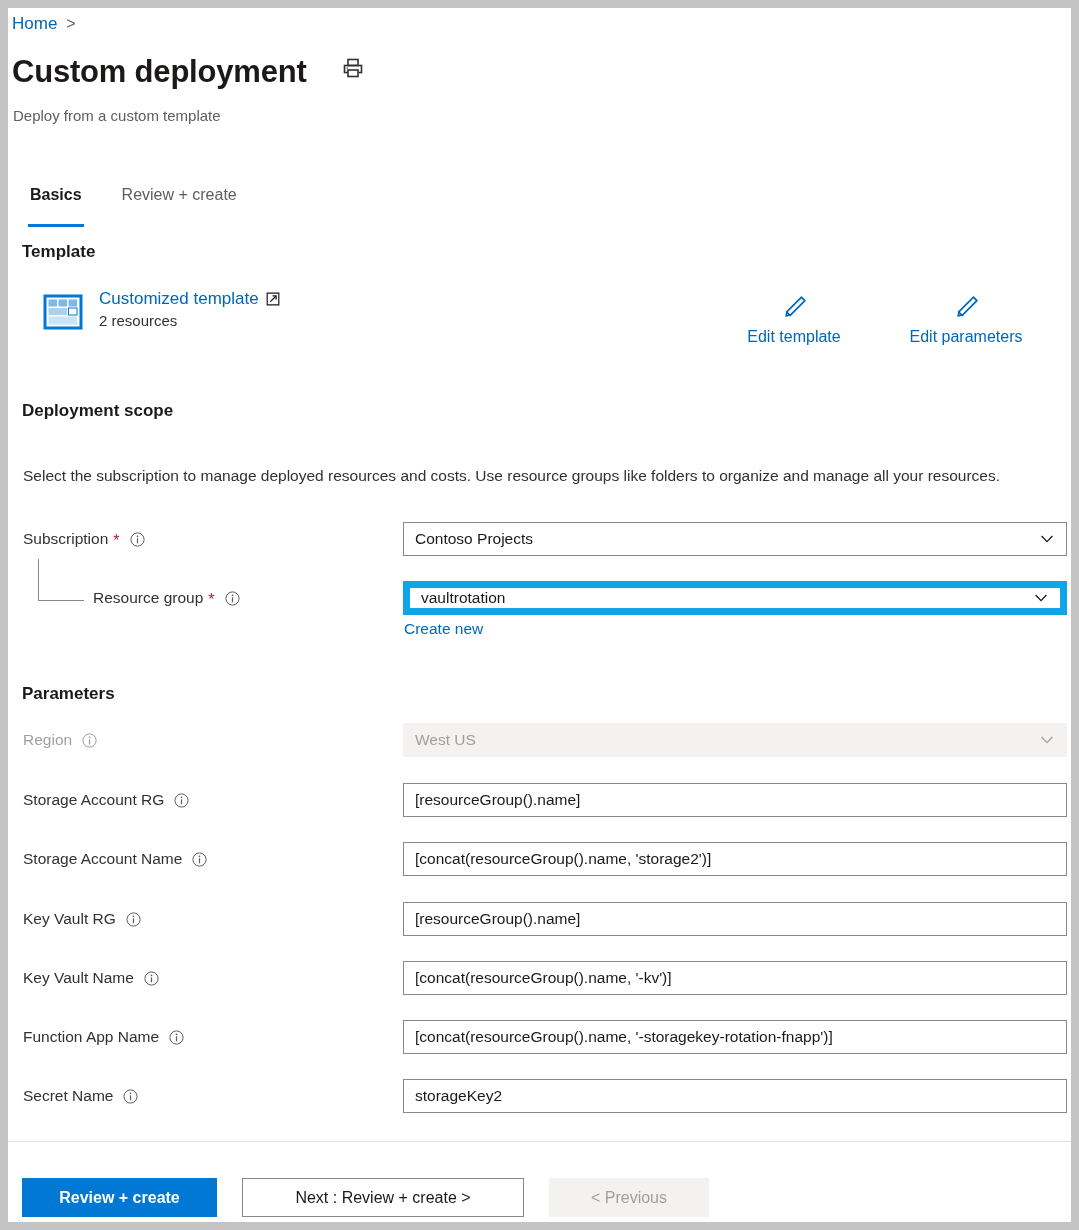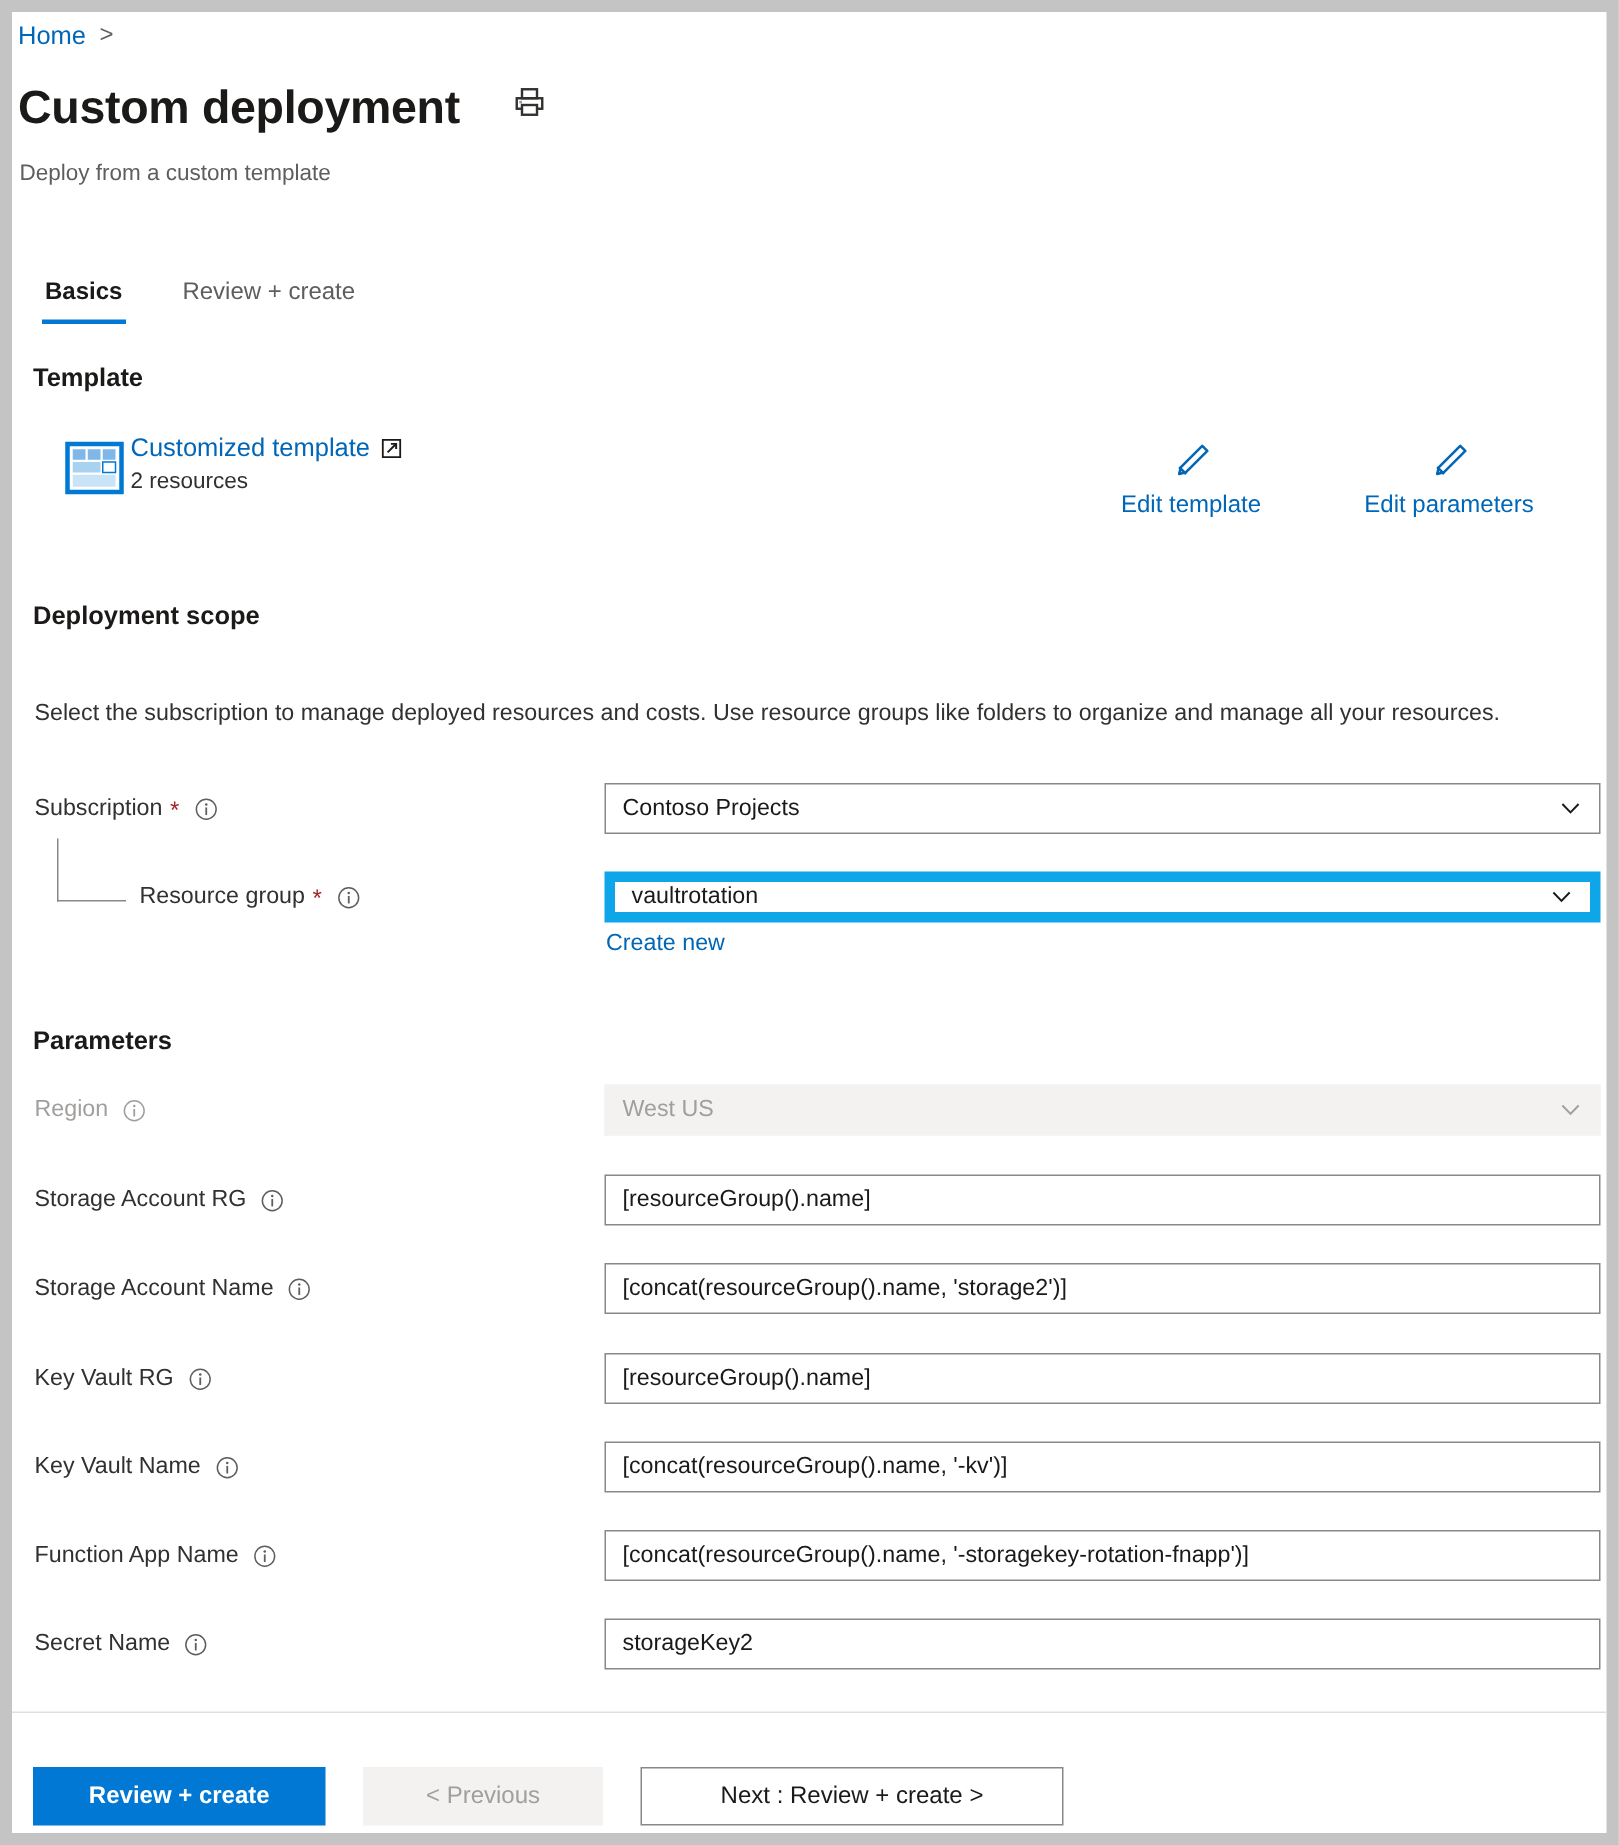--- a/index.html
+++ b/index.html
@@ -87,21 +87,21 @@
     position: absolute;
     left: 14px;
     top: 178px;
     display: flex;
     align-items: flex-end;
   }
   .tab {
     position: relative;
     font-size: 16px;
     color: #323130;
-    padding: 0 8px 12px 8px;
+    padding: 0 8px 23px 8px;
     cursor: pointer;
     white-space: nowrap;
   }
   .tab.inactive { color: #605e5c; font-weight: 400; }
   .tab.active { color: #1b1a19; font-weight: 600; }
   .tab.active::after {
     content: "";
     position: absolute;
     left: 6px;
     right: 6px;
@@ -125,21 +125,21 @@
 
   
   .tpl-row {
     position: absolute;
     left: 35px;
     top: 281px;
     display: flex;
     align-items: flex-start;
   }
   .tpl-icon { width: 40px; height: 40px; flex: 0 0 auto; margin-top: 3px; }
-  .tpl-text { margin-left: 4px; }
+  .tpl-text { margin-left: 16px; }
   .tpl-link-line { display: flex; align-items: center; }
   .tpl-link {
     font-size: 17px;
     color: #0067b8;
     cursor: pointer;
   }
   .ext-icon { margin-left: 7px; width: 14px; height: 14px; display: inline-block; }
   .tpl-sub {
     margin-top: 3px;
     font-size: 15px;
@@ -559,18 +559,18 @@
         </span>
       </div>
       <div class="control">
         <span class="control-value">storageKey2</span>
       </div>
     </div>
 
     <div class="footer-divider"></div>
     <div class="footer">
       <div class="btn btn-primary">Review + create</div>
+      <div class="btn btn-default">Next : Review + create &gt;</div>
       <div class="btn btn-disabled">&lt; Previous</div>
-      <div class="btn btn-default">Next : Review + create &gt;</div>
     </div>
 
   </div>
 </div>
 
 </body></html>

